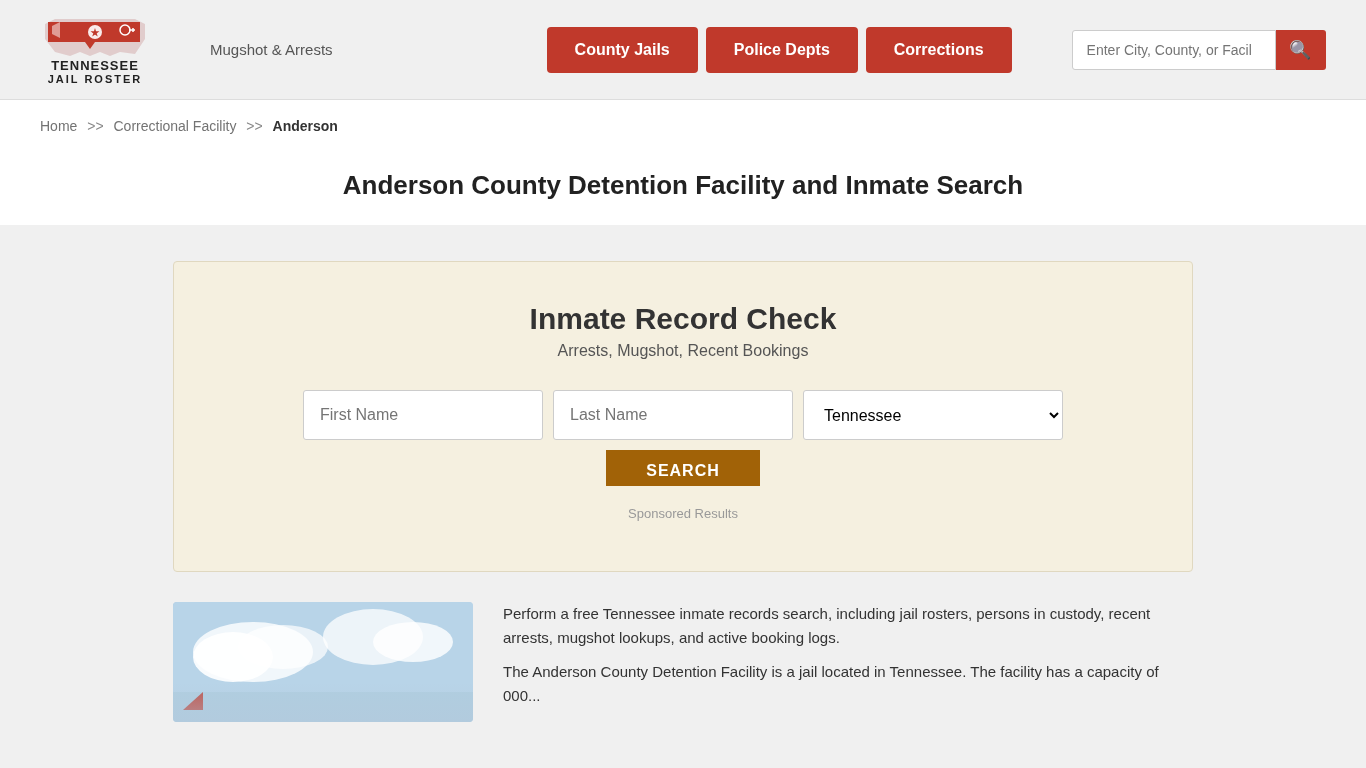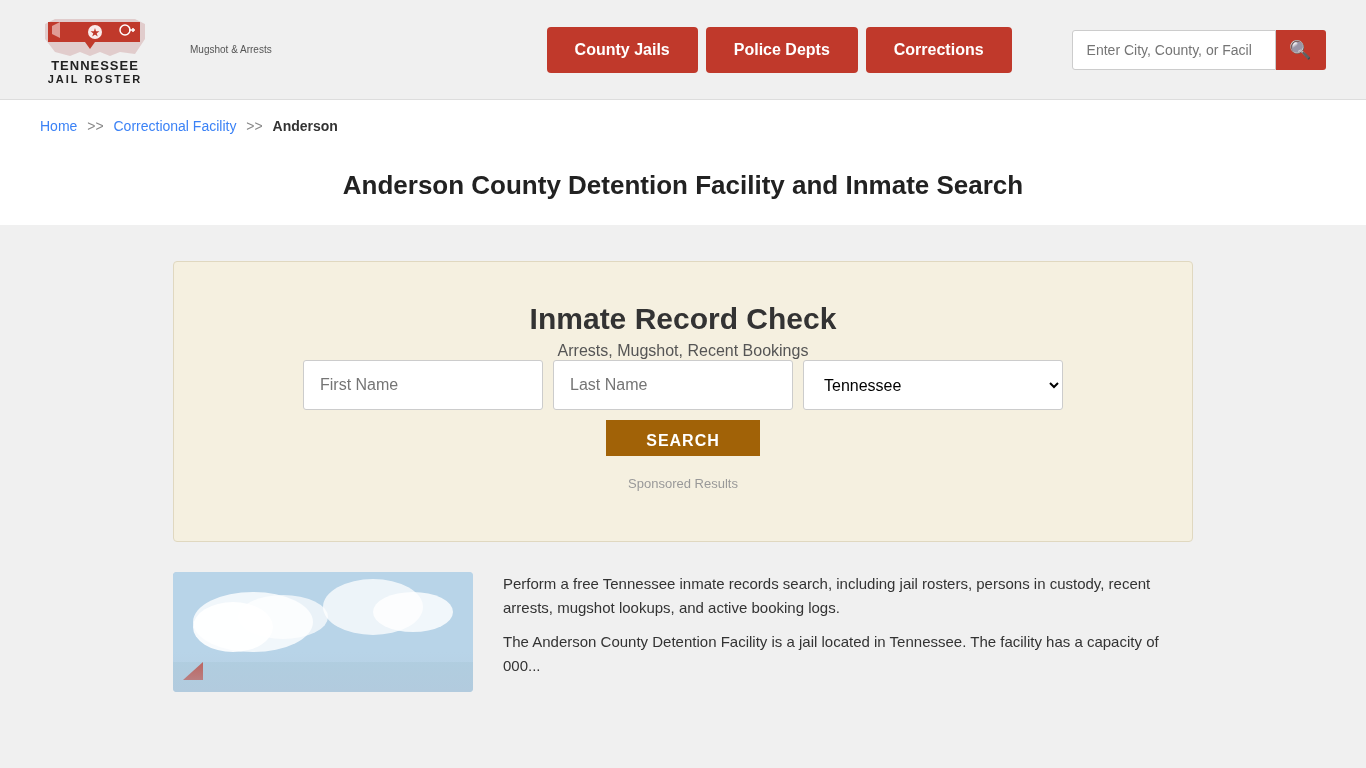--- a/index.html
+++ b/index.html
@@ -26,22 +26,23 @@
     .logo-text-sub {
       font-size: 11px;
       font-weight: 700;
       color: #222;
       letter-spacing: 2px;
       text-align: center;
     }
     .mugshot-link {
       color: #555;
       text-decoration: none;
-      font-size: 10px;
+      font-size: 15px;
       font-weight: 500;
+      margin-left: 20px;
     }
     .nav-buttons {
       display: flex;
       gap: 8px;
       margin-left: auto;
     }
     .nav-btn {
       background: #c0392b;
       color: white;
       border: none;
@@ -79,21 +80,21 @@
       font-size: 18px;
     }
 
     
     .breadcrumb {
       padding: 18px 40px;
       background: white;
       font-size: 14px;
     }
     .breadcrumb a {
-      color: #3b82f6;
+      color: #737373;
       text-decoration: none;
     }
     .breadcrumb .separator {
       color: #888;
       margin: 0 6px;
     }
     .breadcrumb .current {
       font-weight: 700;
       color: #333;
     }
@@ -128,20 +129,21 @@
     }
     .inmate-record-title {
       font-size: 30px;
       font-weight: 700;
       color: #333;
       margin-bottom: 6px;
     }
     .inmate-record-subtitle {
       font-size: 16px;
       color: #555;
+      margin-bottom: 30px;
     }
     .search-form {
       display: flex;
       gap: 10px;
       justify-content: center;
       align-items: center;
       flex-wrap: wrap;
     }
     .search-form input {
       padding: 12px 16px;

